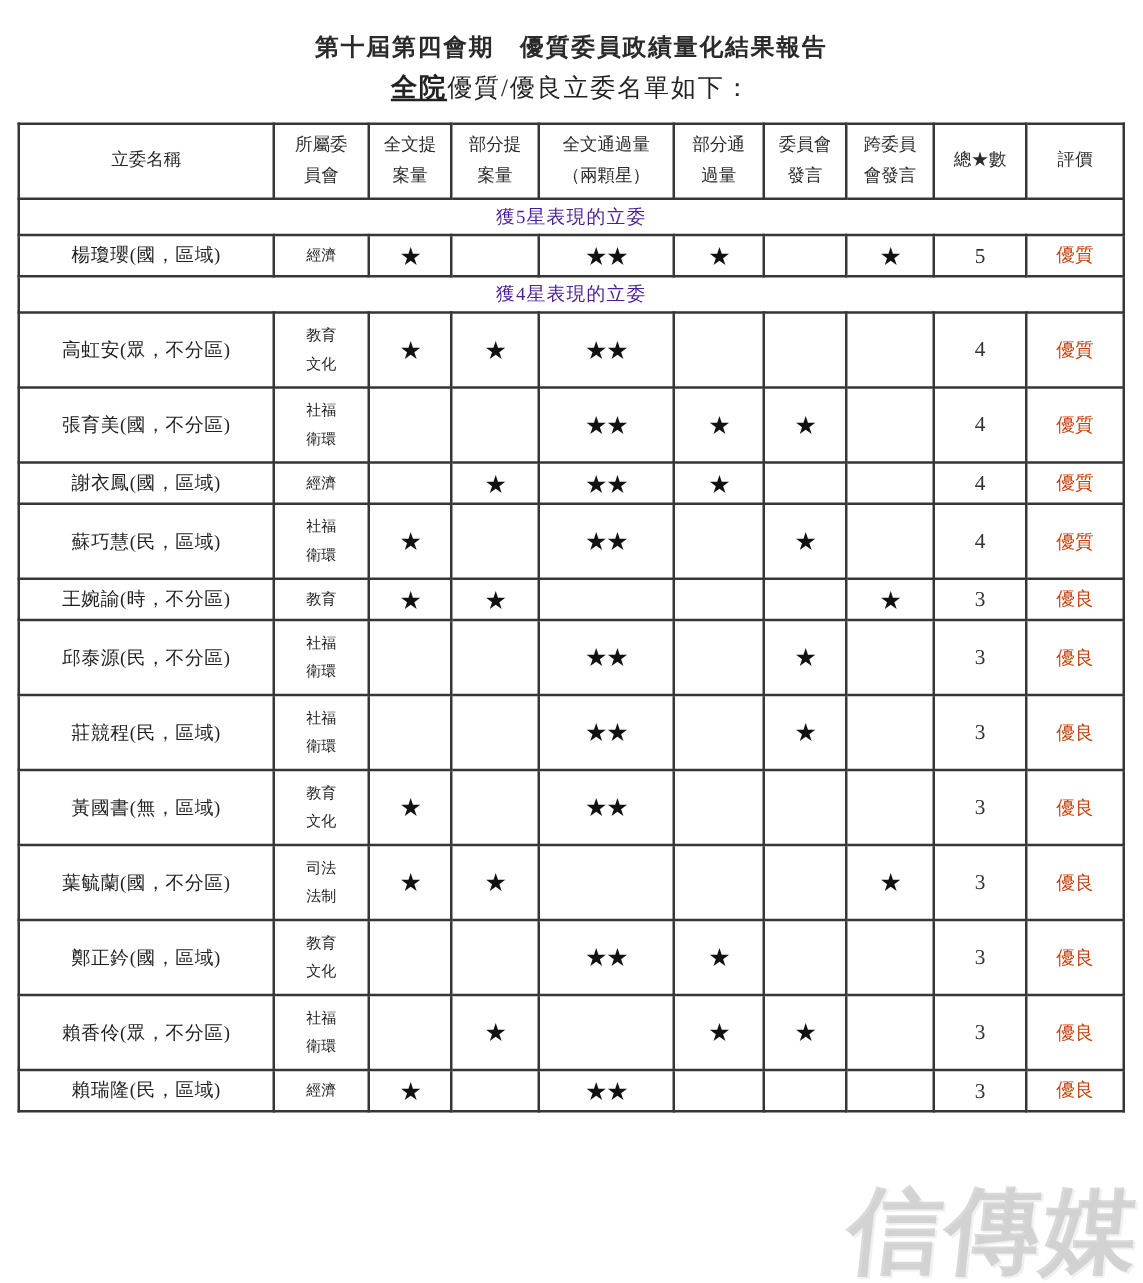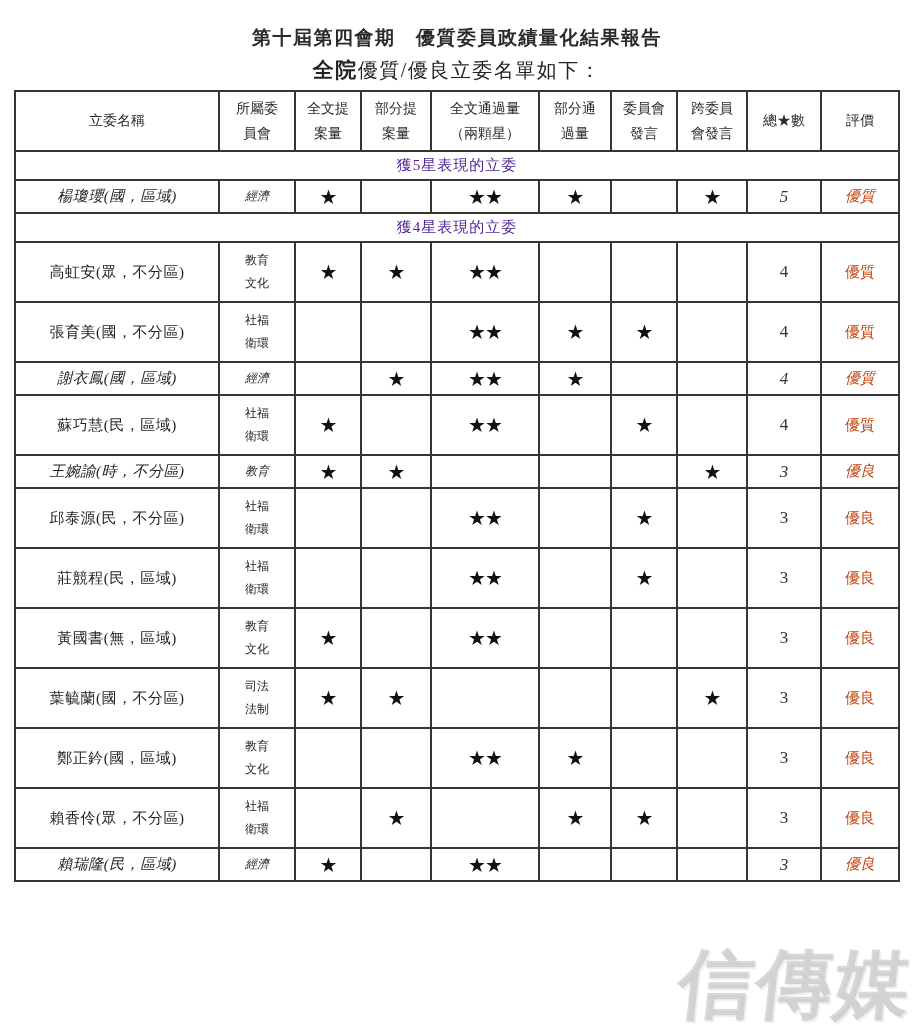--- a/index.html
+++ b/index.html
@@ -27,26 +27,27 @@
   .subtitle {
     margin-top: 5px;
     text-align: center;
     font-size: 20px;
     letter-spacing: 1.5px;
     color: #222222;
   }
   .subtitle .subtitle-bold {
     font-weight: 900;
     font-size: 21px;
+    text-decoration: underline;
   }
   table.report {
     border-collapse: collapse;
     table-layout: fixed;
     width: 886px;
-    margin: 6px auto 0 auto;
+    margin: 14px auto 0 auto;
     position: relative;
     z-index: 1;
     padding-left: 8px;
   }
   table.report th, table.report td {
     border: 2px solid #363636;
     text-align: center;
     vertical-align: middle;
     padding: 1px 2px;
     overflow: hidden;
@@ -59,21 +60,21 @@
     height: 56px;
     color: #2a2a2a;
   }
   tr.section-row td {
     font-size: 15px;
     height: 25px;
     letter-spacing: 1px;
     color: #4c1d95;
   }
   tr.data-row.tall { height: 60px; }
-  tr.data-row.short { height: 33px; font-style: italic; }
+  tr.data-row.short { height: 33px; }
   td.name-cell {
     font-size: 15px;
     letter-spacing: 0.5px;
   }
   td.committee-cell {
     font-size: 12px;
     line-height: 1.9;
     white-space: pre-line;
   }
   td.star-cell {

